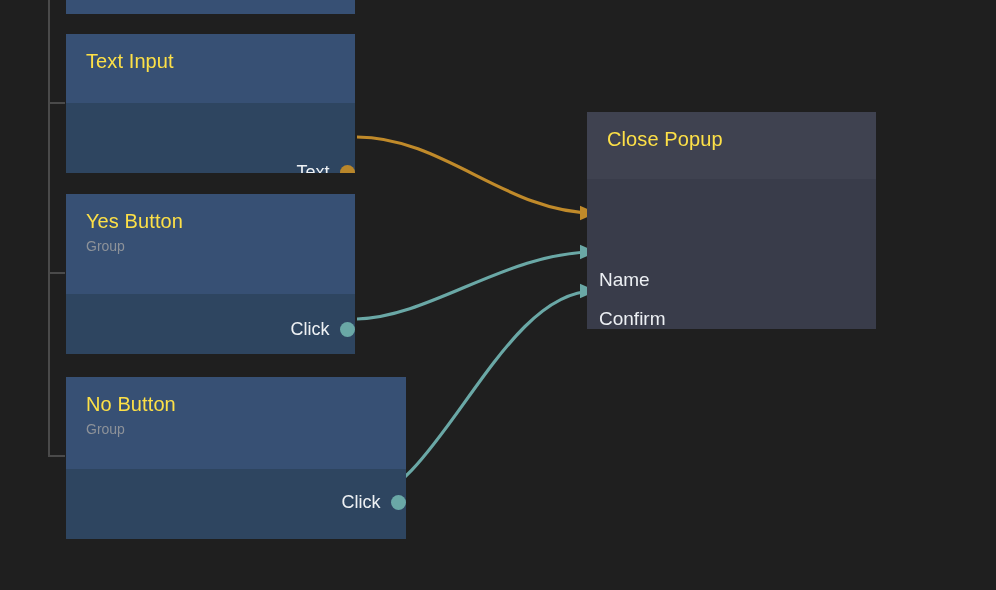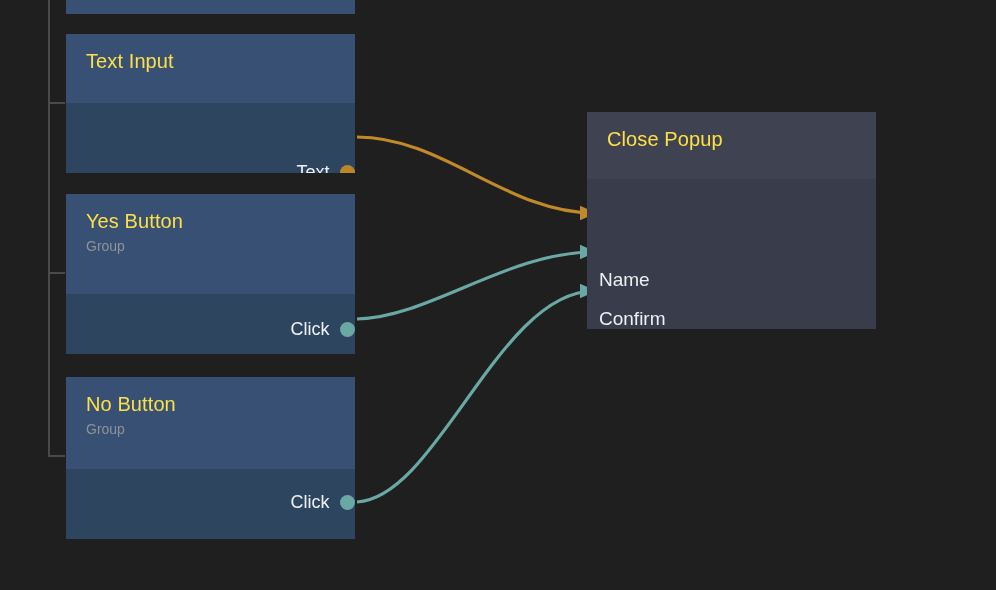--- a/index.html
+++ b/index.html
@@ -172,21 +172,21 @@
       <div class="node-subtitle">Group</div>
     </div>
     <div class="node-body" style="height:70px;">
       <div class="port-out" style="top:35px;">
         <span class="port-label">Click</span>
         <span class="port-dot" style="background:#6aa8a6;"></span>
       </div>
     </div>
   </div>
 
-  <div class="node blue" style="left:66px; top:377px; width:289px; height:162px;">
+  <div class="node blue" style="left:66px; top:377px; width:340px; height:162px;">
     <div class="node-header" style="height:92px;">
       <div class="node-title">No Button</div>
       <div class="node-subtitle">Group</div>
     </div>
     <div class="node-body" style="height:70px;">
       <div class="port-out" style="top:33px;">
         <span class="port-label">Click</span>
         <span class="port-dot" style="background:#6aa8a6;"></span>
       </div>
     </div>

